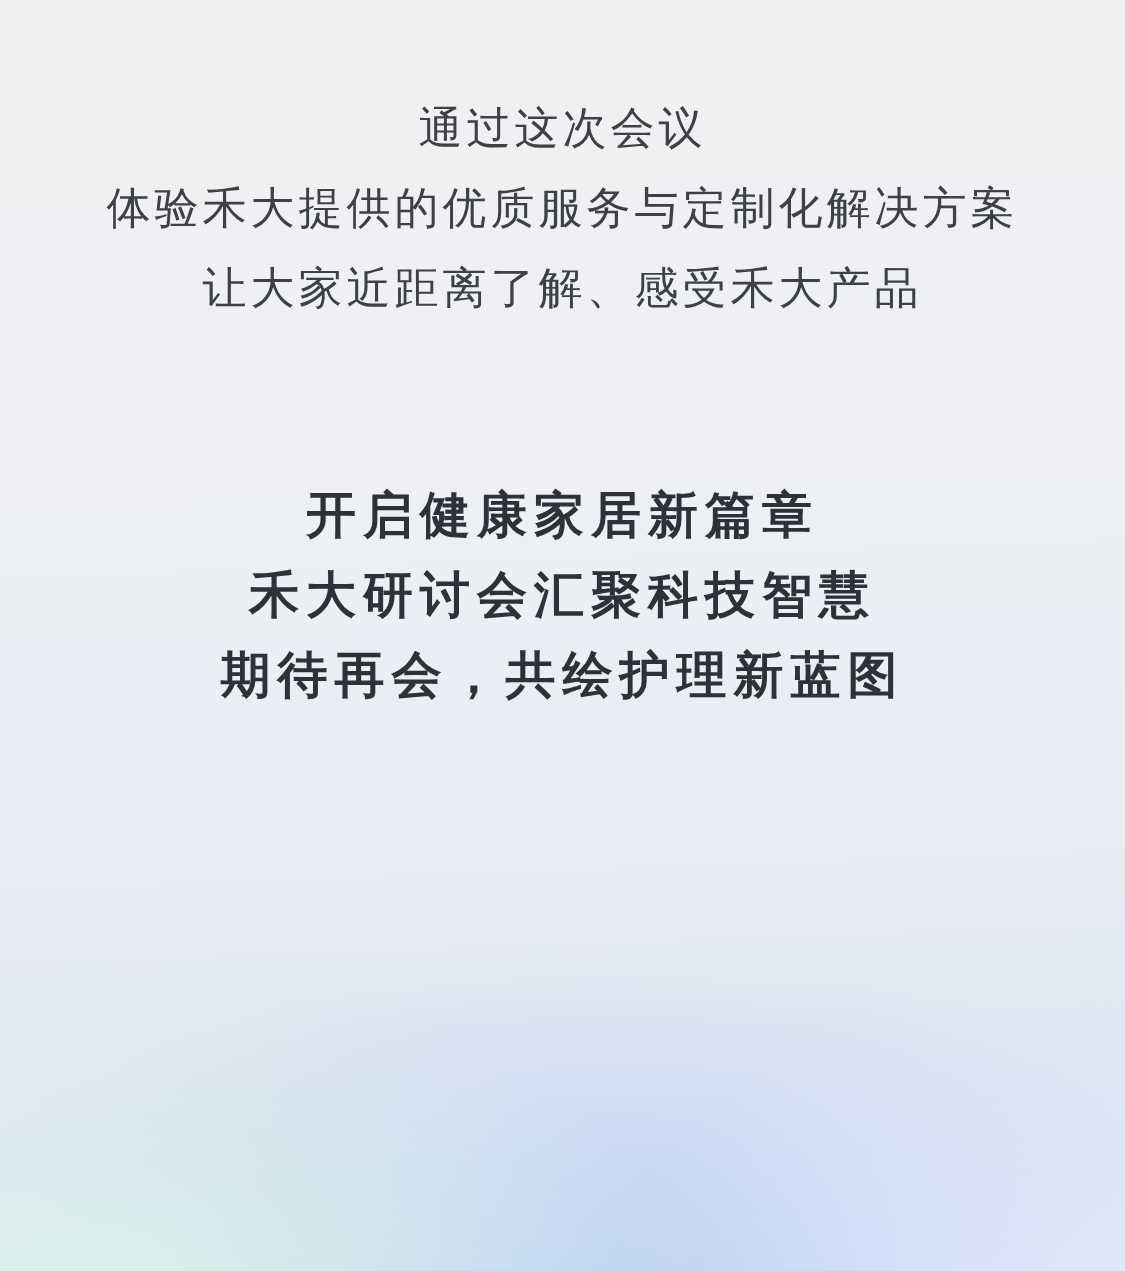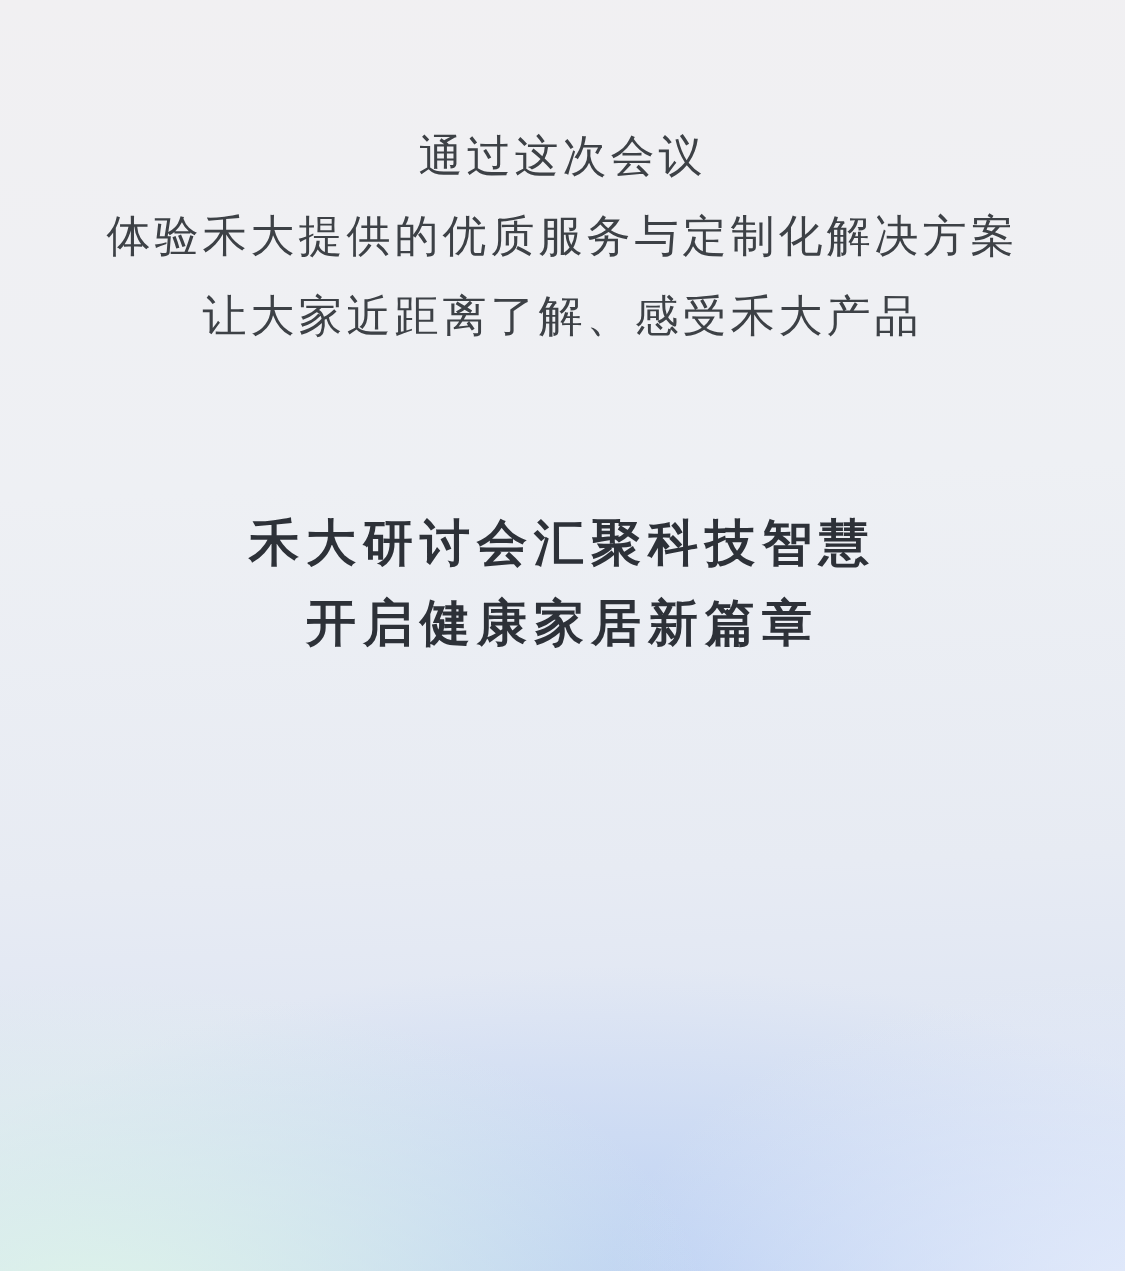--- a/index.html
+++ b/index.html
@@ -14,21 +14,21 @@
     overflow: hidden;
     font-family: "Liberation Sans", "DejaVu Sans", sans-serif;
     
     background:
       radial-gradient(55% 26% at 8% 103%, rgba(222, 244, 233, 0.95) 0%, rgba(222, 244, 233, 0) 100%),
       radial-gradient(48% 26% at 102% 102%, rgba(229, 236, 252, 0.85) 0%, rgba(229, 236, 252, 0) 100%),
       radial-gradient(72% 34% at 54% 110%, rgba(178, 203, 243, 0.92) 0%, rgba(178, 203, 243, 0) 100%),
       linear-gradient(178deg, #f1f0f2 0%, #eef0f4 38%, #e7ebf3 68%, #dce4f3 88%, #d5e0f3 100%);
   }
   .paragraph-block {
-    padding-top: 116px;
+    padding-top: 88px;
     text-align: center;
   }
   .para-line {
     height: 80px;
     line-height: 80px;
     font-size: 44px;
     font-weight: 400;
     letter-spacing: 4px;
     color: #3d4146;
     white-space: nowrap;
@@ -52,17 +52,18 @@
 
 <div class="canvas">
 
   <div class="paragraph-block">
     <div class="para-line">通过这次会议</div>
     <div class="para-line">体验禾大提供的优质服务与定制化解决方案</div>
     <div class="para-line">让大家近距离了解、感受禾大产品</div>
   </div>
 
   <div class="closing-block">
+    <div class="closing-line">开启健康家居新篇章</div>
     <div class="closing-line">禾大研讨会汇聚科技智慧</div>
-    <div class="closing-line">开启健康家居新篇章</div>
+    <div class="closing-line">期待再会，共绘护理新蓝图</div>
   </div>
 
 </div>
 
 </body></html>

